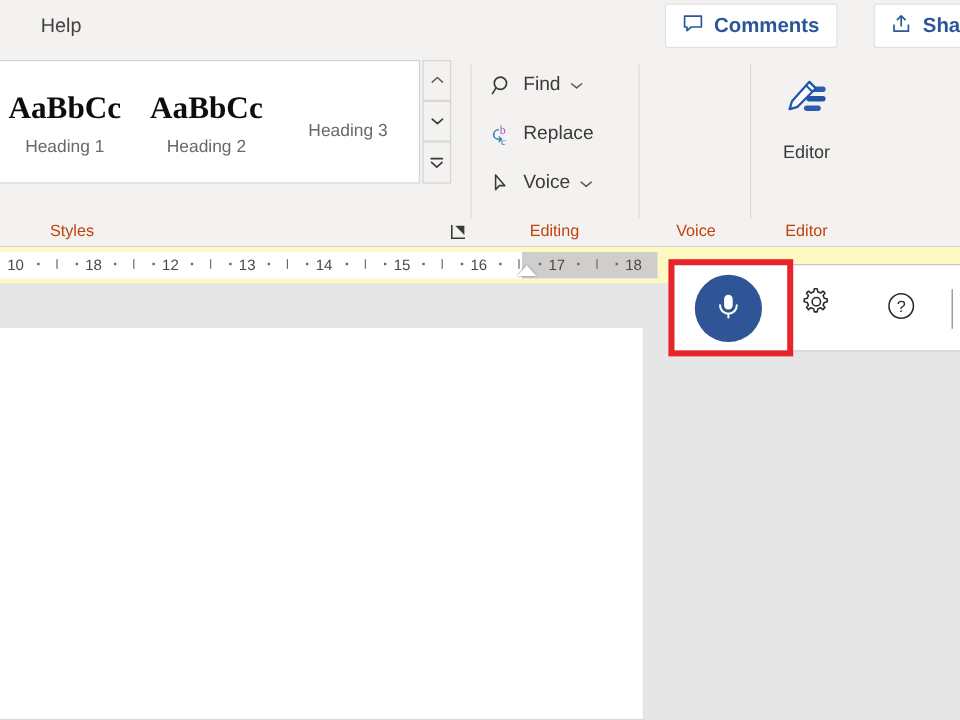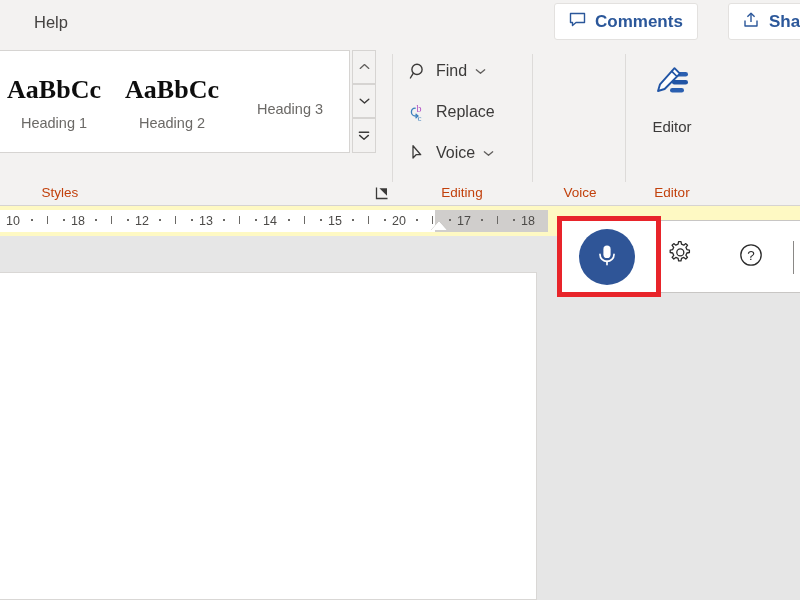--- a/index.html
+++ b/index.html
@@ -463,21 +463,21 @@
   <div class="ruler">
     <div class="ruler-track"></div>
     <div class="ruler-margin"></div>
 
     <div class="r-num" style="left:13px;">10</div>
     <div class="r-num" style="left:78px;">18</div>
     <div class="r-num" style="left:142px;">12</div>
     <div class="r-num" style="left:206px;">13</div>
     <div class="r-num" style="left:270px;">14</div>
     <div class="r-num" style="left:335px;">15</div>
-    <div class="r-num" style="left:399px;">20</div>
+    <div class="r-num" style="left:399px;">16</div>
     <div class="r-num" style="left:464px;">17</div>
     <div class="r-num" style="left:528px;">18</div>
 
     <div class="r-dot" style="left:31px;"></div>
     <div class="r-tick" style="left:47px;"></div>
     <div class="r-dot" style="left:63px;"></div>
     <div class="r-dot" style="left:95px;"></div>
     <div class="r-tick" style="left:111px;"></div>
     <div class="r-dot" style="left:127px;"></div>
     <div class="r-dot" style="left:159px;"></div>

